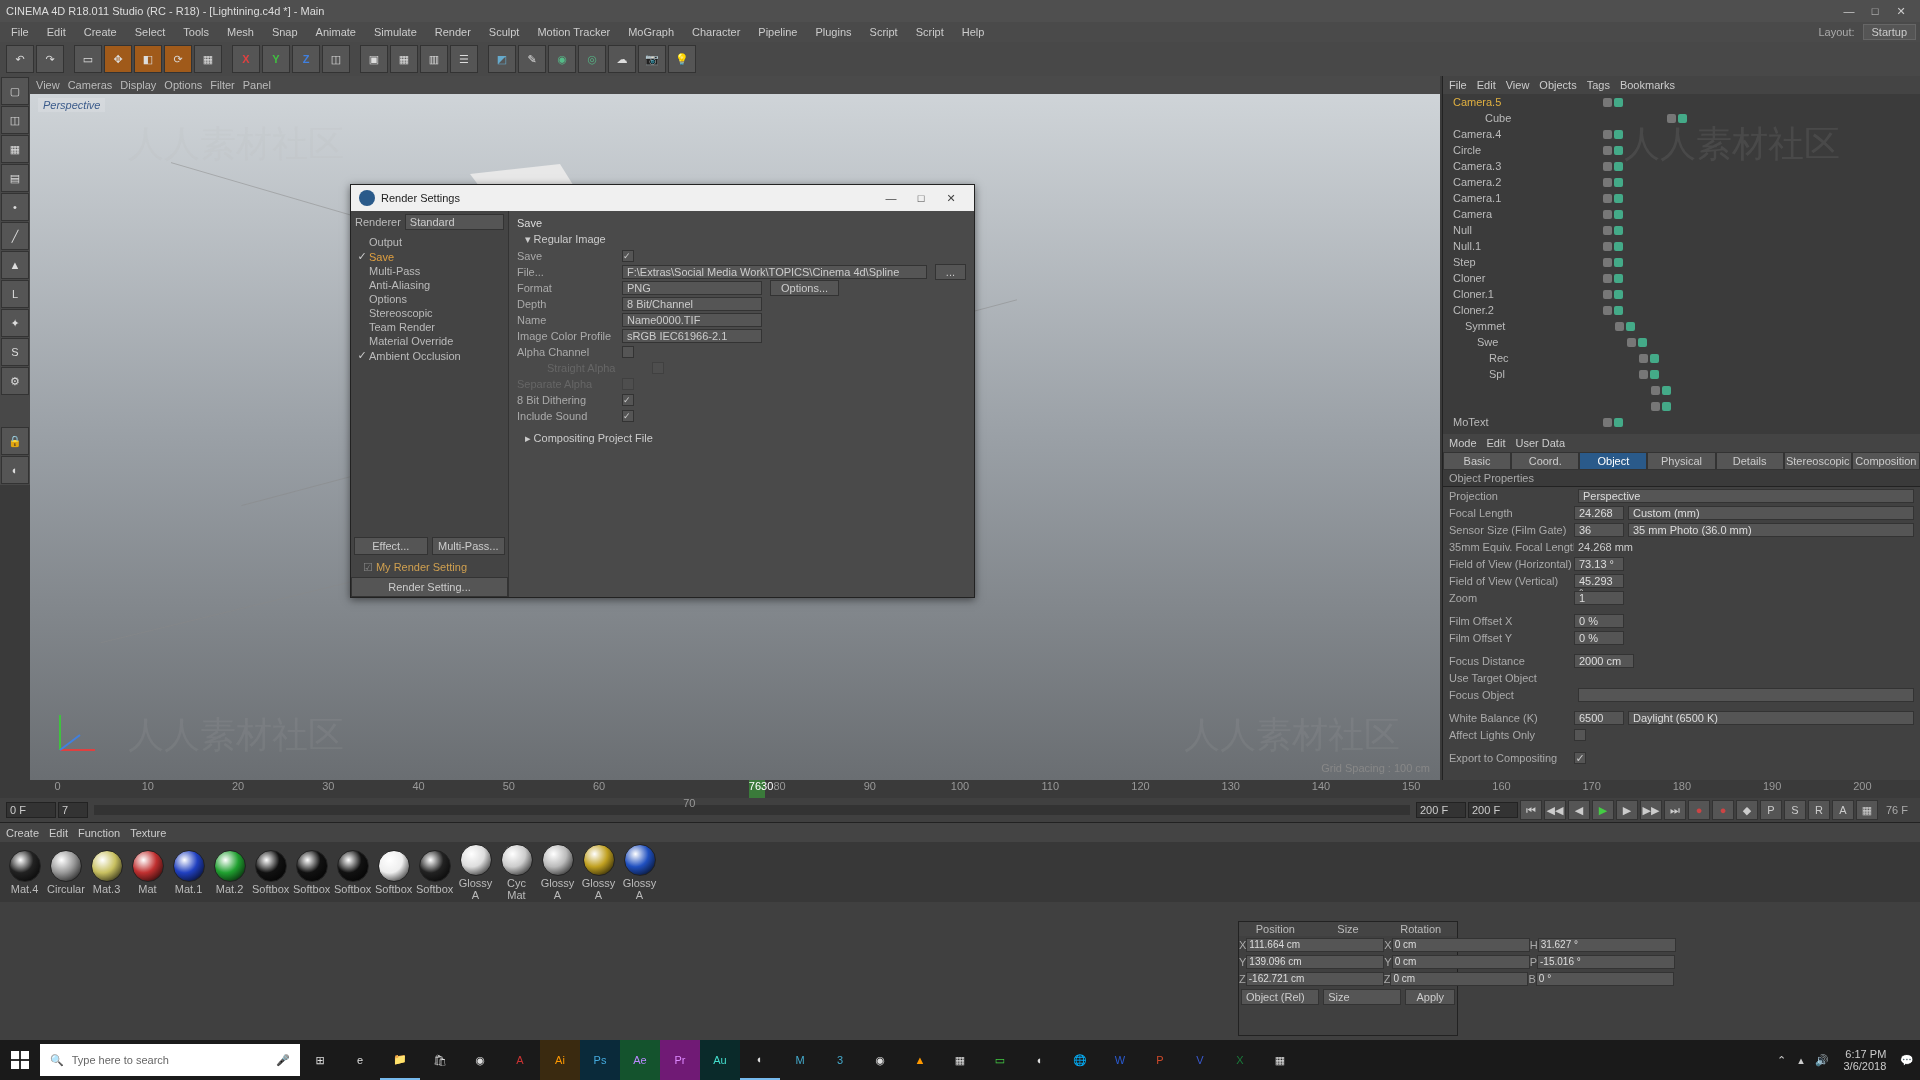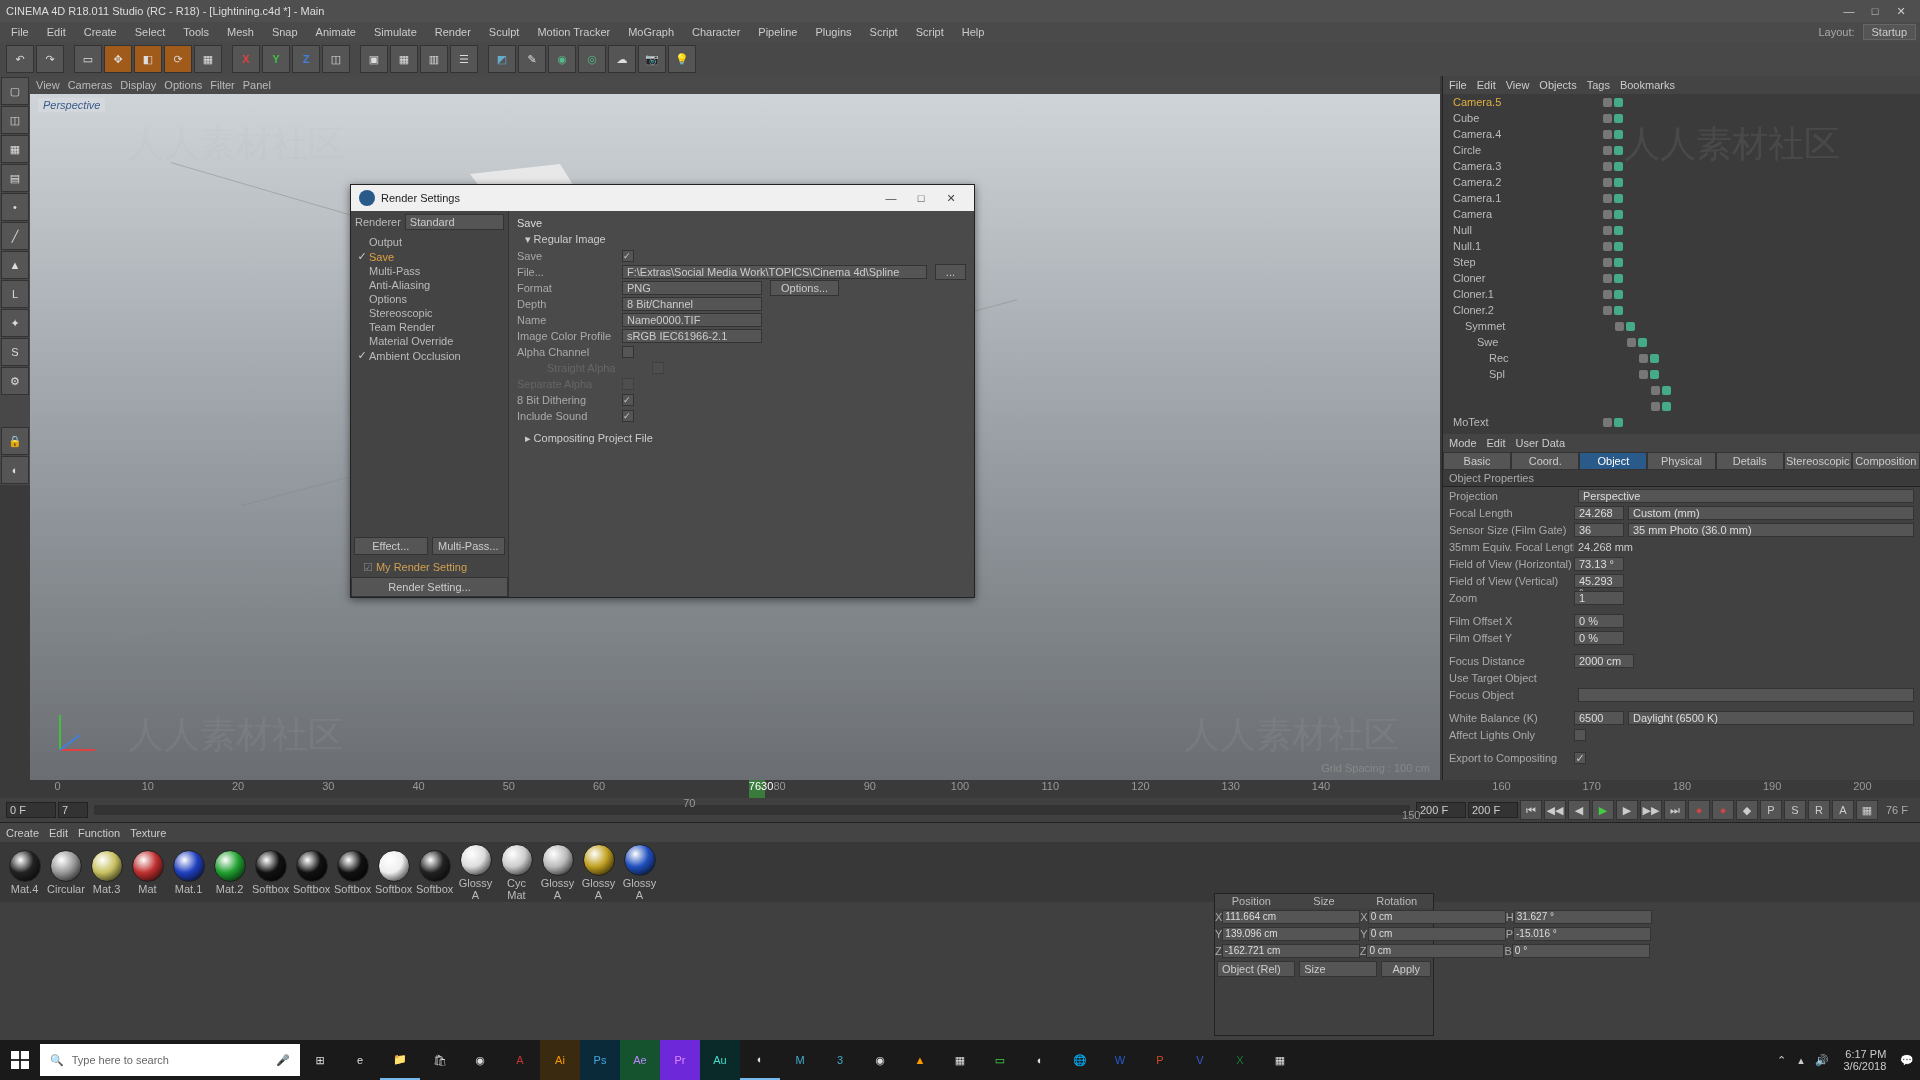--- a/index.html
+++ b/index.html
@@ -70,21 +70,21 @@
 .timeline-controls { height: 24px; background: #404040; display: flex; align-items: center; padding: 0 6px; gap: 2px; }
 .tl-field { width: 50px; background: #333; color: #ccc; border: 1px solid #222; padding: 1px 3px; }
 .tl-btn { width: 22px; height: 20px; background: #555; border: 1px solid #333; display: flex; align-items: center; justify-content: center; color: #ccc; }
 .tl-btn.rec { color: #c44; }
 
 .mat-bar { height: 20px; background: #444; color: #ccc; display: flex; align-items: center; padding: 0 6px; gap: 10px; border-top: 1px solid #222; }
 .mat-panel { height: 60px; background: #383838; display: flex; align-items: center; padding: 2px 6px; gap: 4px; }
 .mat-item { width: 37px; text-align: center; color: #bbb; font-size: 9px; }
 .mat-ball { width: 32px; height: 32px; border-radius: 50%; margin: 0 auto 1px; border: 1px solid #222; }
 
-.coord-panel { position: absolute; right: 486px; bottom: 44px; width: 220px; height: 143px; background: #404040; border: 1px solid #222; }
+.coord-panel { position: absolute; right: 462px; bottom: 44px; width: 220px; height: 115px; background: #404040; border: 1px solid #222; }
 .coord-hdr { display: flex; background: #444; color: #bbb; }
 .coord-hdr div { flex: 1; text-align: center; padding: 1px; }
 .coord-row { display: flex; height: 17px; align-items: center; }
 .coord-row .lbl { width: 16px; color: #aaa; text-align: center; }
 .coord-row input { flex: 1; background: #555; color: #ddd; border: 1px solid #333; padding: 0 2px; font-size: 10px; height: 14px; }
 .coord-foot { display: flex; gap: 4px; padding: 2px; }
 .coord-foot .combo { flex: 1; background: #555; color: #ccc; border: 1px solid #333; padding: 1px 4px; }
 .coord-foot .btn { background: #555; color: #ccc; border: 1px solid #333; padding: 1px 10px; }
 
 
@@ -256,21 +256,21 @@
   </div>
   <div class="obj-tree" id="obj-tree">
       <div class="obj-row active" style="padding-left: 6px;">
         <span class="obj-icon" style="background:#6a8;"></span>
         <span class="obj-name">Camera.5</span>
         <span class="obj-dots">
           <span class="dot gy"></span>
           <span class="dot gn"></span>
         </span>
       </div>
-      <div class="obj-row" style="padding-left: 6px;">
+      <div class="obj-row" style="padding-left: 6px; gap: 32px;">
         <span class="obj-icon" style="background:#6a8;"></span>
         <span class="obj-name">Cube</span>
         <span class="obj-dots">
           <span class="dot gy"></span>
           <span class="dot gn"></span>
         </span>
       </div>
       <div class="obj-row" style="padding-left: 6px;">
         <span class="obj-icon" style="background:#6a8;"></span>
         <span class="obj-name">Camera.4</span>
@@ -529,21 +529,21 @@
       <div class="timeline-tick" style="left: 26.5%;">50</div>
       <div class="timeline-tick" style="left: 31.2%;">60</div>
       <div class="timeline-tick" style="left: 35.9%; margin-top: 17px;">70</div>
       <div class="timeline-tick" style="left: 40.6%;">80</div>
       <div class="timeline-tick" style="left: 45.3%;">90</div>
       <div class="timeline-tick" style="left: 50%;">100</div>
       <div class="timeline-tick" style="left: 54.7%;">110</div>
       <div class="timeline-tick" style="left: 59.4%;">120</div>
       <div class="timeline-tick" style="left: 64.1%;">130</div>
       <div class="timeline-tick" style="left: 68.8%;">140</div>
-      <div class="timeline-tick" style="left: 73.5%; margin-top: 29px;">150</div>
+      <div class="timeline-tick" style="left: 73.5%;">150</div>
       <div class="timeline-tick" style="left: 78.2%;">160</div>
       <div class="timeline-tick" style="left: 82.9%;">170</div>
       <div class="timeline-tick" style="left: 87.6%;">180</div>
       <div class="timeline-tick" style="left: 92.3%;">190</div>
       <div class="timeline-tick" style="left: 97%;">200</div>
     </div>
   <div class="timeline-controls">
     <input class="tl-field" value="0 F" style="">
     <input class="tl-field" style="width: 30px;" value="7">
     <div style="flex:1;height:10px;background:#333;margin:0 4px;"></div>
@@ -808,21 +808,21 @@
   </div>
   <div class="task-icon">⊞</div>
   <div class="task-icon">e</div>
   <div class="task-icon active">📁</div>
   <div class="task-icon">🛍</div>
   <div class="task-icon">◉</div>
   <div class="task-icon" style="color:#c33;">A</div>
   <div class="task-icon" style="background:#3a2a10;color:#f90;">Ai</div>
   <div class="task-icon" style="background:#0a2a3a;color:#4ad;">Ps</div>
   <div class="task-icon" style="background:#14532d;color:#b8f;">Ae</div>
-  <div class="task-icon" style="background:#6d28d9;color:#d8f;">Pr</div>
+  <div class="task-icon" style="background:#701a75;color:#d8f;">Pr</div>
   <div class="task-icon" style="background:#0a2a2a;color:#4dc;">Au</div>
   <div class="task-icon active">◐</div>
   <div class="task-icon" style="color:#4ac;">M</div>
   <div class="task-icon" style="color:#4ac;">3</div>
   <div class="task-icon">◉</div>
   <div class="task-icon" style="color:#f90;">▲</div>
   <div class="task-icon">▦</div>
   <div class="task-icon" style="color:#4c4;">▭</div>
   <div class="task-icon">◐</div>
   <div class="task-icon">🌐</div>

